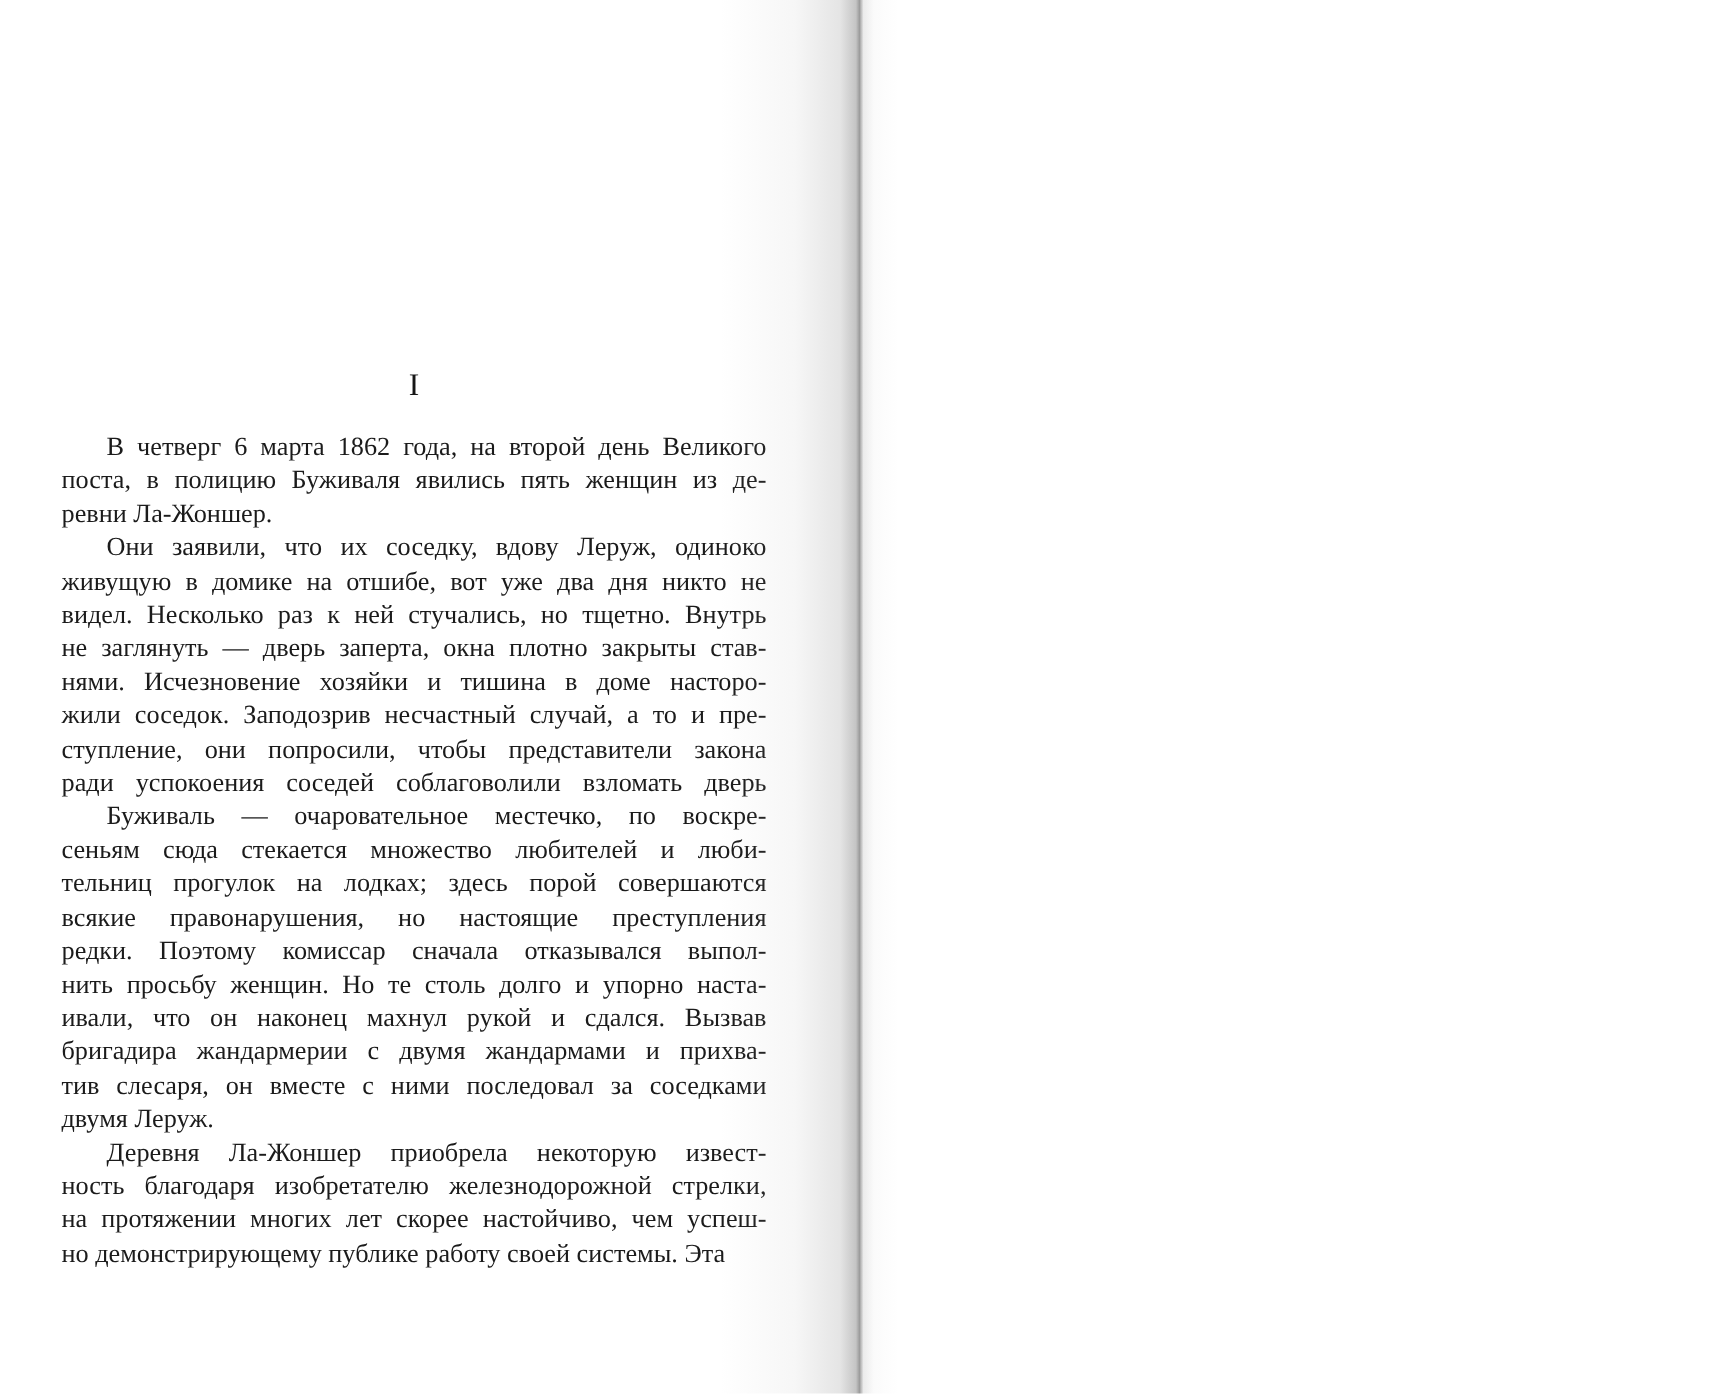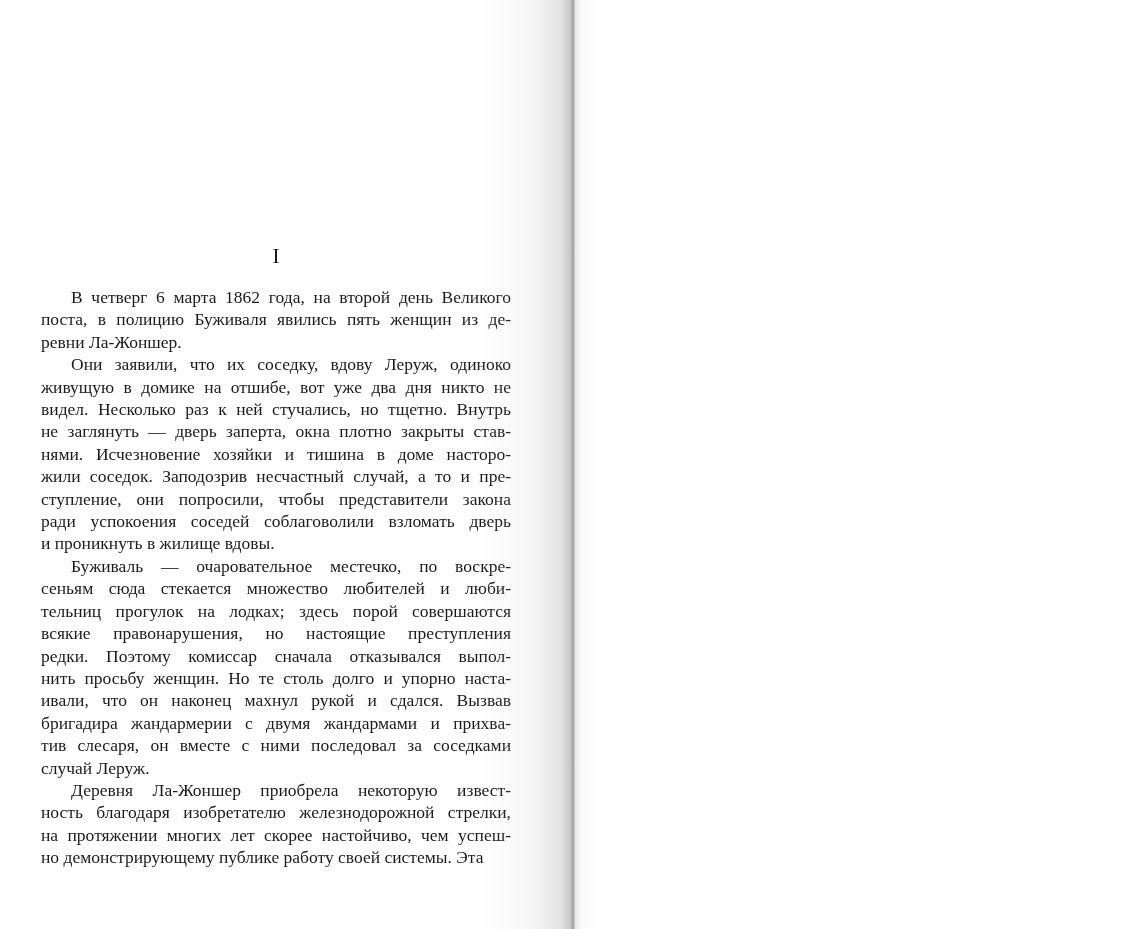--- a/index.html
+++ b/index.html
@@ -58,31 +58,30 @@
         <div class="line">поста, в полицию Буживаля явились пять женщин из де-</div>
         <div class="line last">ревни Ла-Жоншер.</div>
         <div class="line first">Они заявили, что их соседку, вдову Леруж, одиноко</div>
         <div class="line">живущую в домике на отшибе, вот уже два дня никто не</div>
         <div class="line">видел. Несколько раз к ней стучались, но тщетно. Внутрь</div>
         <div class="line">не заглянуть — дверь заперта, окна плотно закрыты став-</div>
         <div class="line">нями. Исчезновение хозяйки и тишина в доме насторо-</div>
         <div class="line">жили соседок. Заподозрив несчастный случай, а то и пре-</div>
         <div class="line">ступление, они попросили, чтобы представители закона</div>
         <div class="line">ради успокоения соседей соблаговолили взломать дверь</div>
-        <div class="line last">и проникнуть в жилище вдовы.</div>
         <div class="line first">Буживаль — очаровательное местечко, по воскре-</div>
         <div class="line">сеньям сюда стекается множество любителей и люби-</div>
         <div class="line">тельниц прогулок на лодках; здесь порой совершаются</div>
         <div class="line">всякие правонарушения, но настоящие преступления</div>
         <div class="line">редки. Поэтому комиссар сначала отказывался выпол-</div>
         <div class="line">нить просьбу женщин. Но те столь долго и упорно наста-</div>
         <div class="line">ивали, что он наконец махнул рукой и сдался. Вызвав</div>
         <div class="line">бригадира жандармерии с двумя жандармами и прихва-</div>
         <div class="line">тив слесаря, он вместе с ними последовал за соседками</div>
-        <div class="line last">случай Леруж.</div>
+        <div class="line last">двумя Леруж.</div>
         <div class="line first">Деревня Ла-Жоншер приобрела некоторую извест-</div>
         <div class="line">ность благодаря изобретателю железнодорожной стрелки,</div>
         <div class="line">на протяжении многих лет скорее настойчиво, чем успеш-</div>
         <div class="line last">но демонстрирующему публике работу своей системы. Эта</div>
       </div>
   </div>
 
   <div class="gutter"></div>
 
   <div class="page right">

